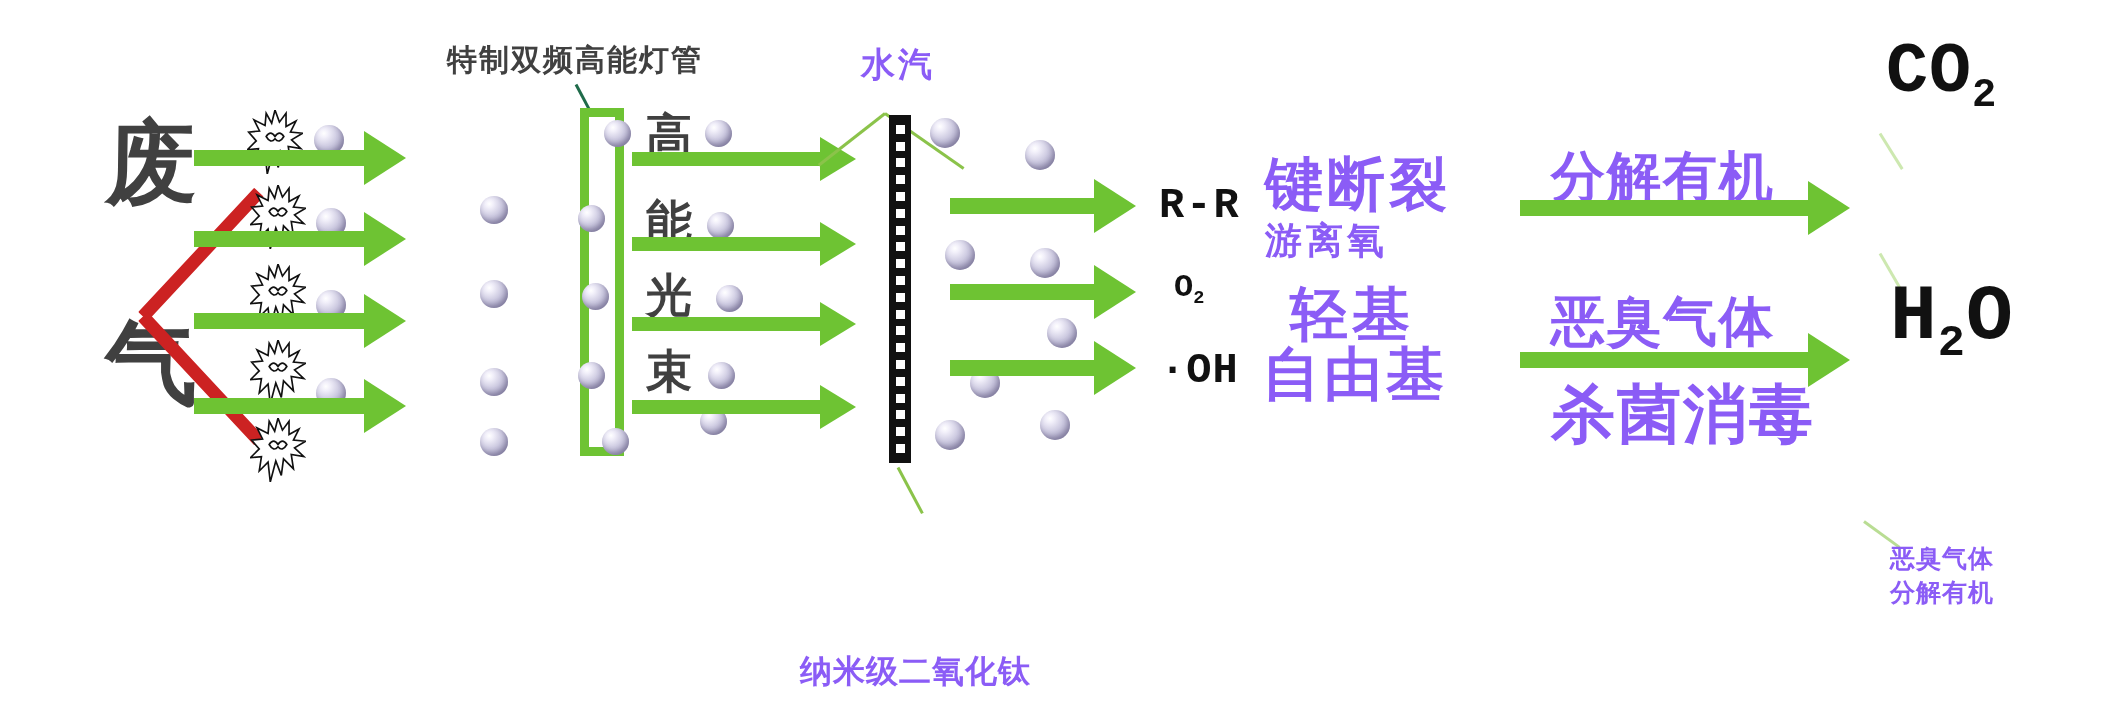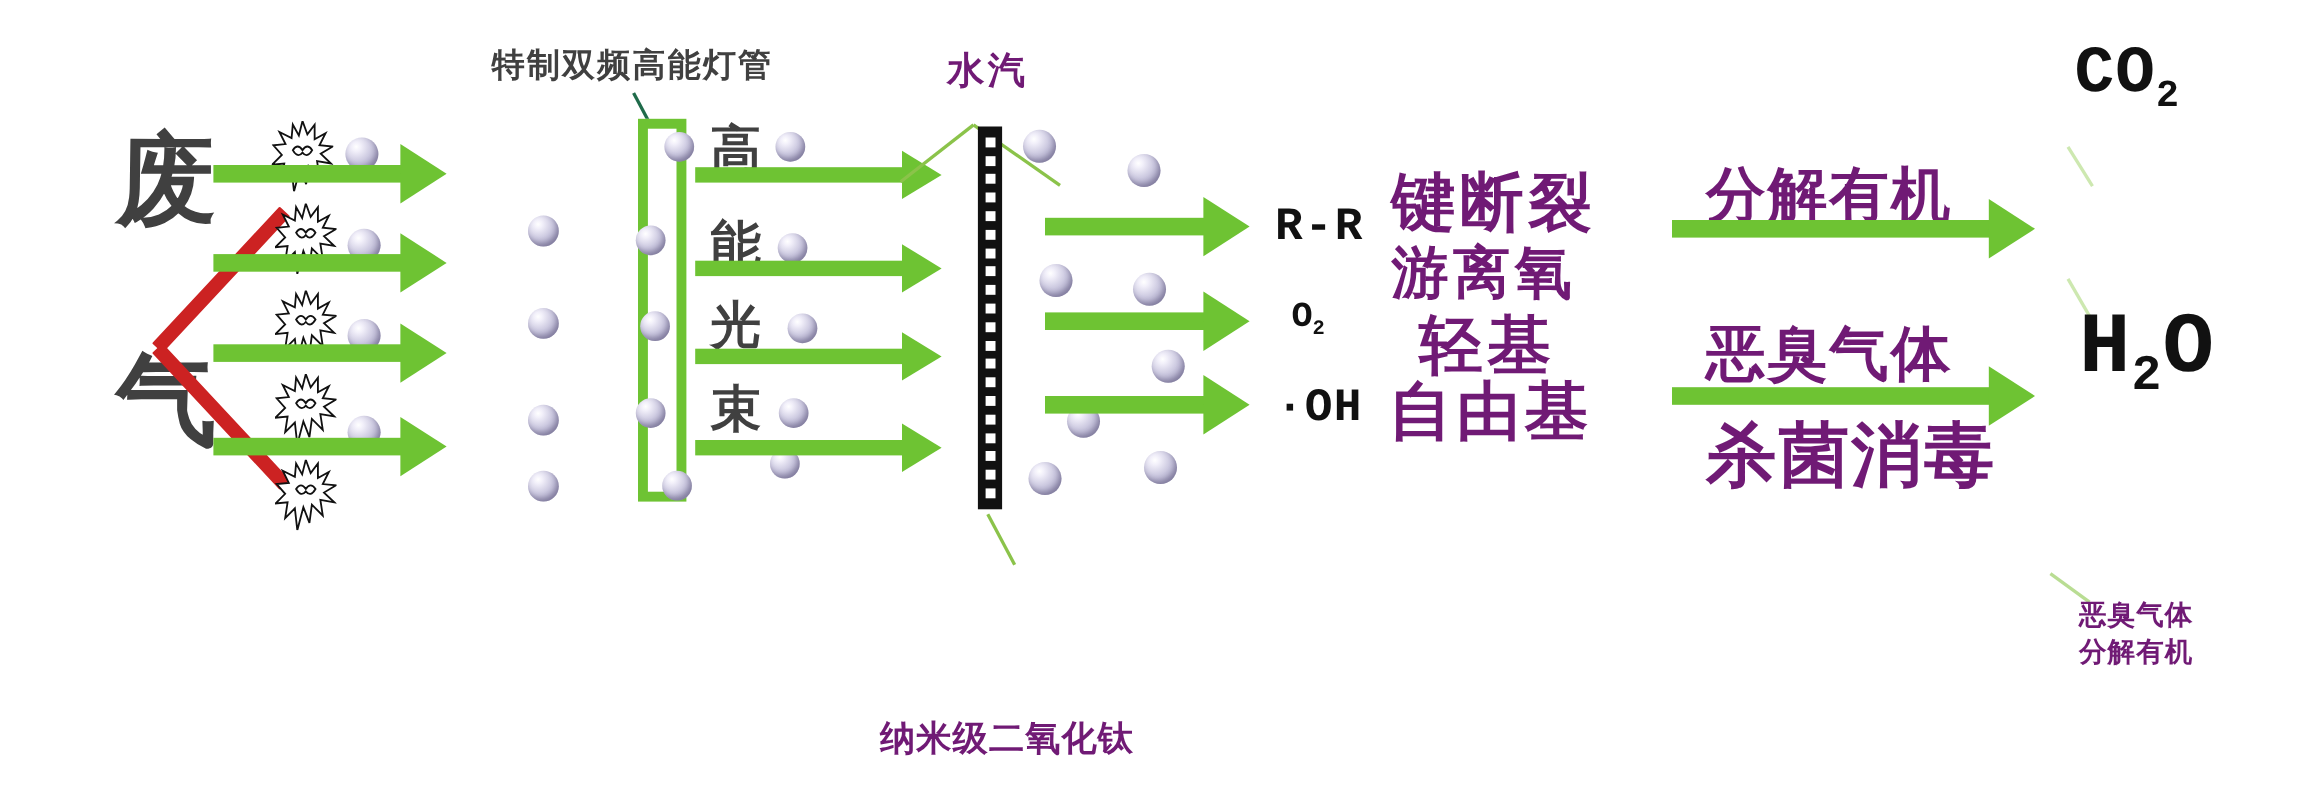--- a/index.html
+++ b/index.html
@@ -17,21 +17,21 @@
 
   
   .cn-blue{
     color:#404040;
     font-weight:bold;
     font-family:"DejaVu Sans","Liberation Sans",sans-serif;
     white-space:nowrap;
     line-height:1;
   }
   .cn-black{
-    color:#701a75;
+    color:#8b5cf6;
     font-weight:bold;
     font-family:"DejaVu Sans","Liberation Sans",sans-serif;
     white-space:nowrap;
     line-height:1;
   }
   .mono-black{
     color:#111111;
     font-weight:bold;
     font-family:"Liberation Mono","DejaVu Sans Mono",monospace;
     white-space:nowrap;
@@ -258,42 +258,42 @@
     <span class="head"></span>
   </div>
 
   <div class="abs mono-black" style="left:1159px; top:185px; font-size:42px; letter-spacing:2px;">R-R</div>
   <div class="abs mono-black" style="left:1174px; top:272px; font-size:32px;">
     <span>O</span><span class="sub">2</span>
   </div>
   <div class="abs mono-black" style="left:1160px; top:350px; font-size:42px; letter-spacing:1px;">·OH</div>
 
   <div class="abs cn-black" style="left:1265px; top:155px; font-size:58px; letter-spacing:4px;">键断裂</div>
-  <div class="abs cn-black" style="left:1265px; top:222px; font-size:52px; letter-spacing:4px;">游离氧</div>
+  <div class="abs cn-black" style="left:1265px; top:222px; font-size:37px; letter-spacing:4px;">游离氧</div>
   <div class="abs cn-black" style="left:1290px; top:285px; font-size:58px; letter-spacing:4px;">轻基</div>
   <div class="abs cn-black" style="left:1262px; top:345px; font-size:58px; letter-spacing:4px;">自由基</div>
 
   <div class="abs cn-black" style="left:1551px; top:150px; font-size:54px; letter-spacing:2px;font-family:Liberation Serif, serif;">分解有机</div>
   <div class="abs cn-black" style="left:1551px; top:271px; font-size:54px; letter-spacing:2px;margin-top:24px;">恶臭气体</div>
   <div class="abs cn-black" style="left:1551px; top:382px; font-size:64px; letter-spacing:2px;">杀菌消毒</div>
 
   <div class="arrow big" style="left:1520px; top:200px; width:330px;">
     <span class="shaft"></span>
     <span class="head"></span>
   </div>
   <div class="arrow big" style="left:1520px; top:352px; width:330px;">
     <span class="shaft"></span>
     <span class="head"></span>
   </div>
 
   <div class="leader" style="left:1880px; top:132px; width:42px; transform:rotate(58deg); background:#cde8b0;"></div>
   <div class="leader" style="left:1880px; top:252px; width:46px; transform:rotate(60deg); background:#cde8b0;"></div>
   <div class="leader" style="left:1864px; top:520px; width:44px; transform:rotate(36deg); background:#b9dd93;"></div>
 
-  <div class="abs mono-black" style="left:1886px; top:38px; font-size:60px; letter-spacing:1px;">
+  <div class="abs mono-black" style="left:1886px; top:38px; font-size:70px; letter-spacing:1px;">
     <span>CO</span><span class="sub">2</span>
   </div>
   <div class="abs mono-black" style="left:1890px; top:278px; font-size:78px; letter-spacing:1px;">
     <span>H</span><span class="sub">2</span><span>O</span>
   </div>
 
   <div class="abs cn-black" style="left:1890px; top:546px; font-size:25px; letter-spacing:1px;">恶臭气体</div>
   <div class="abs cn-black" style="left:1890px; top:580px; font-size:25px; letter-spacing:1px;">分解有机</div>
 
 </div>

